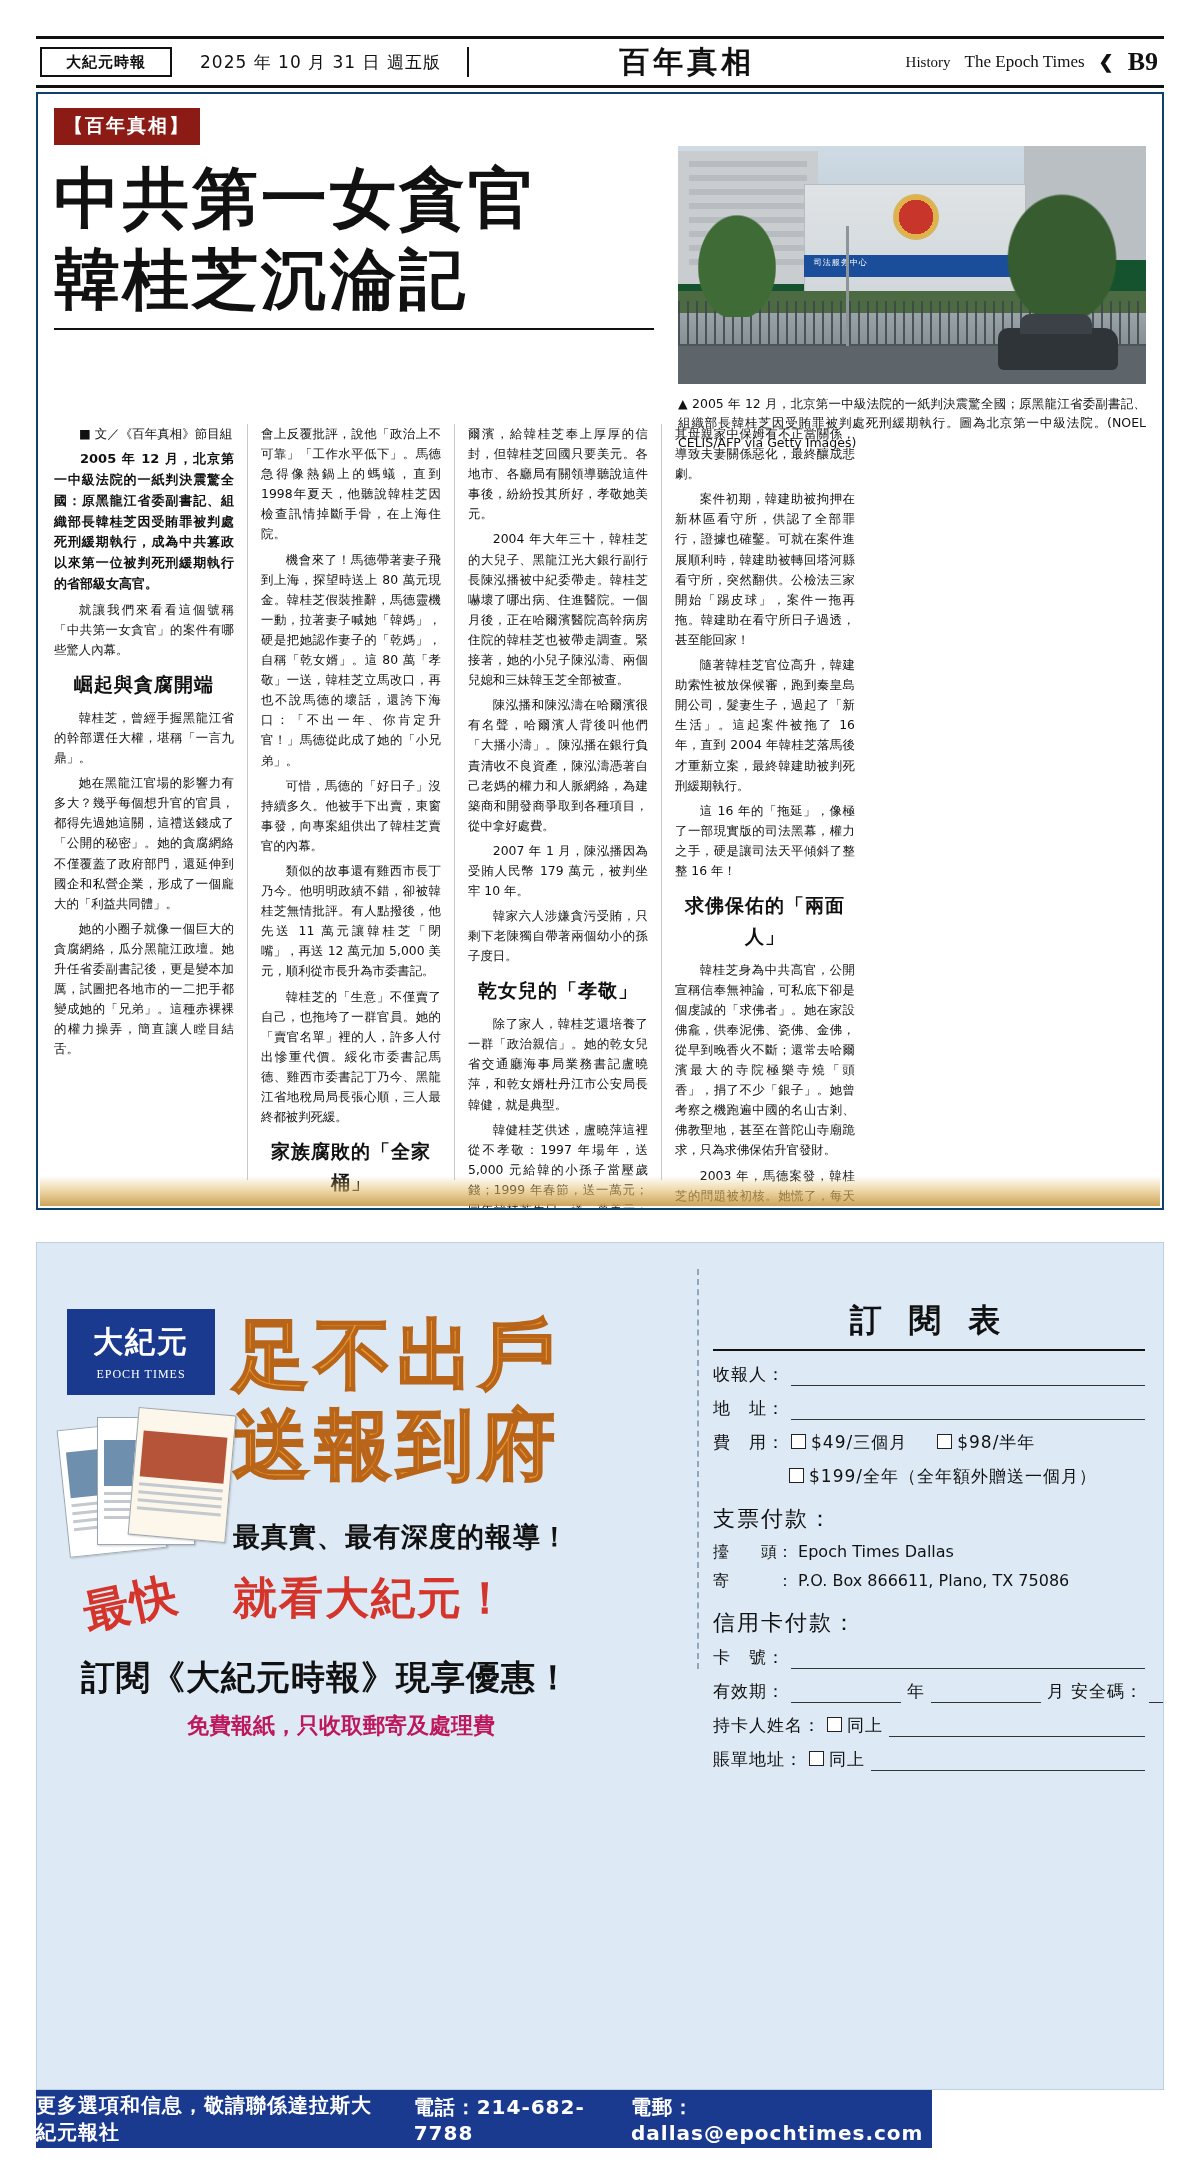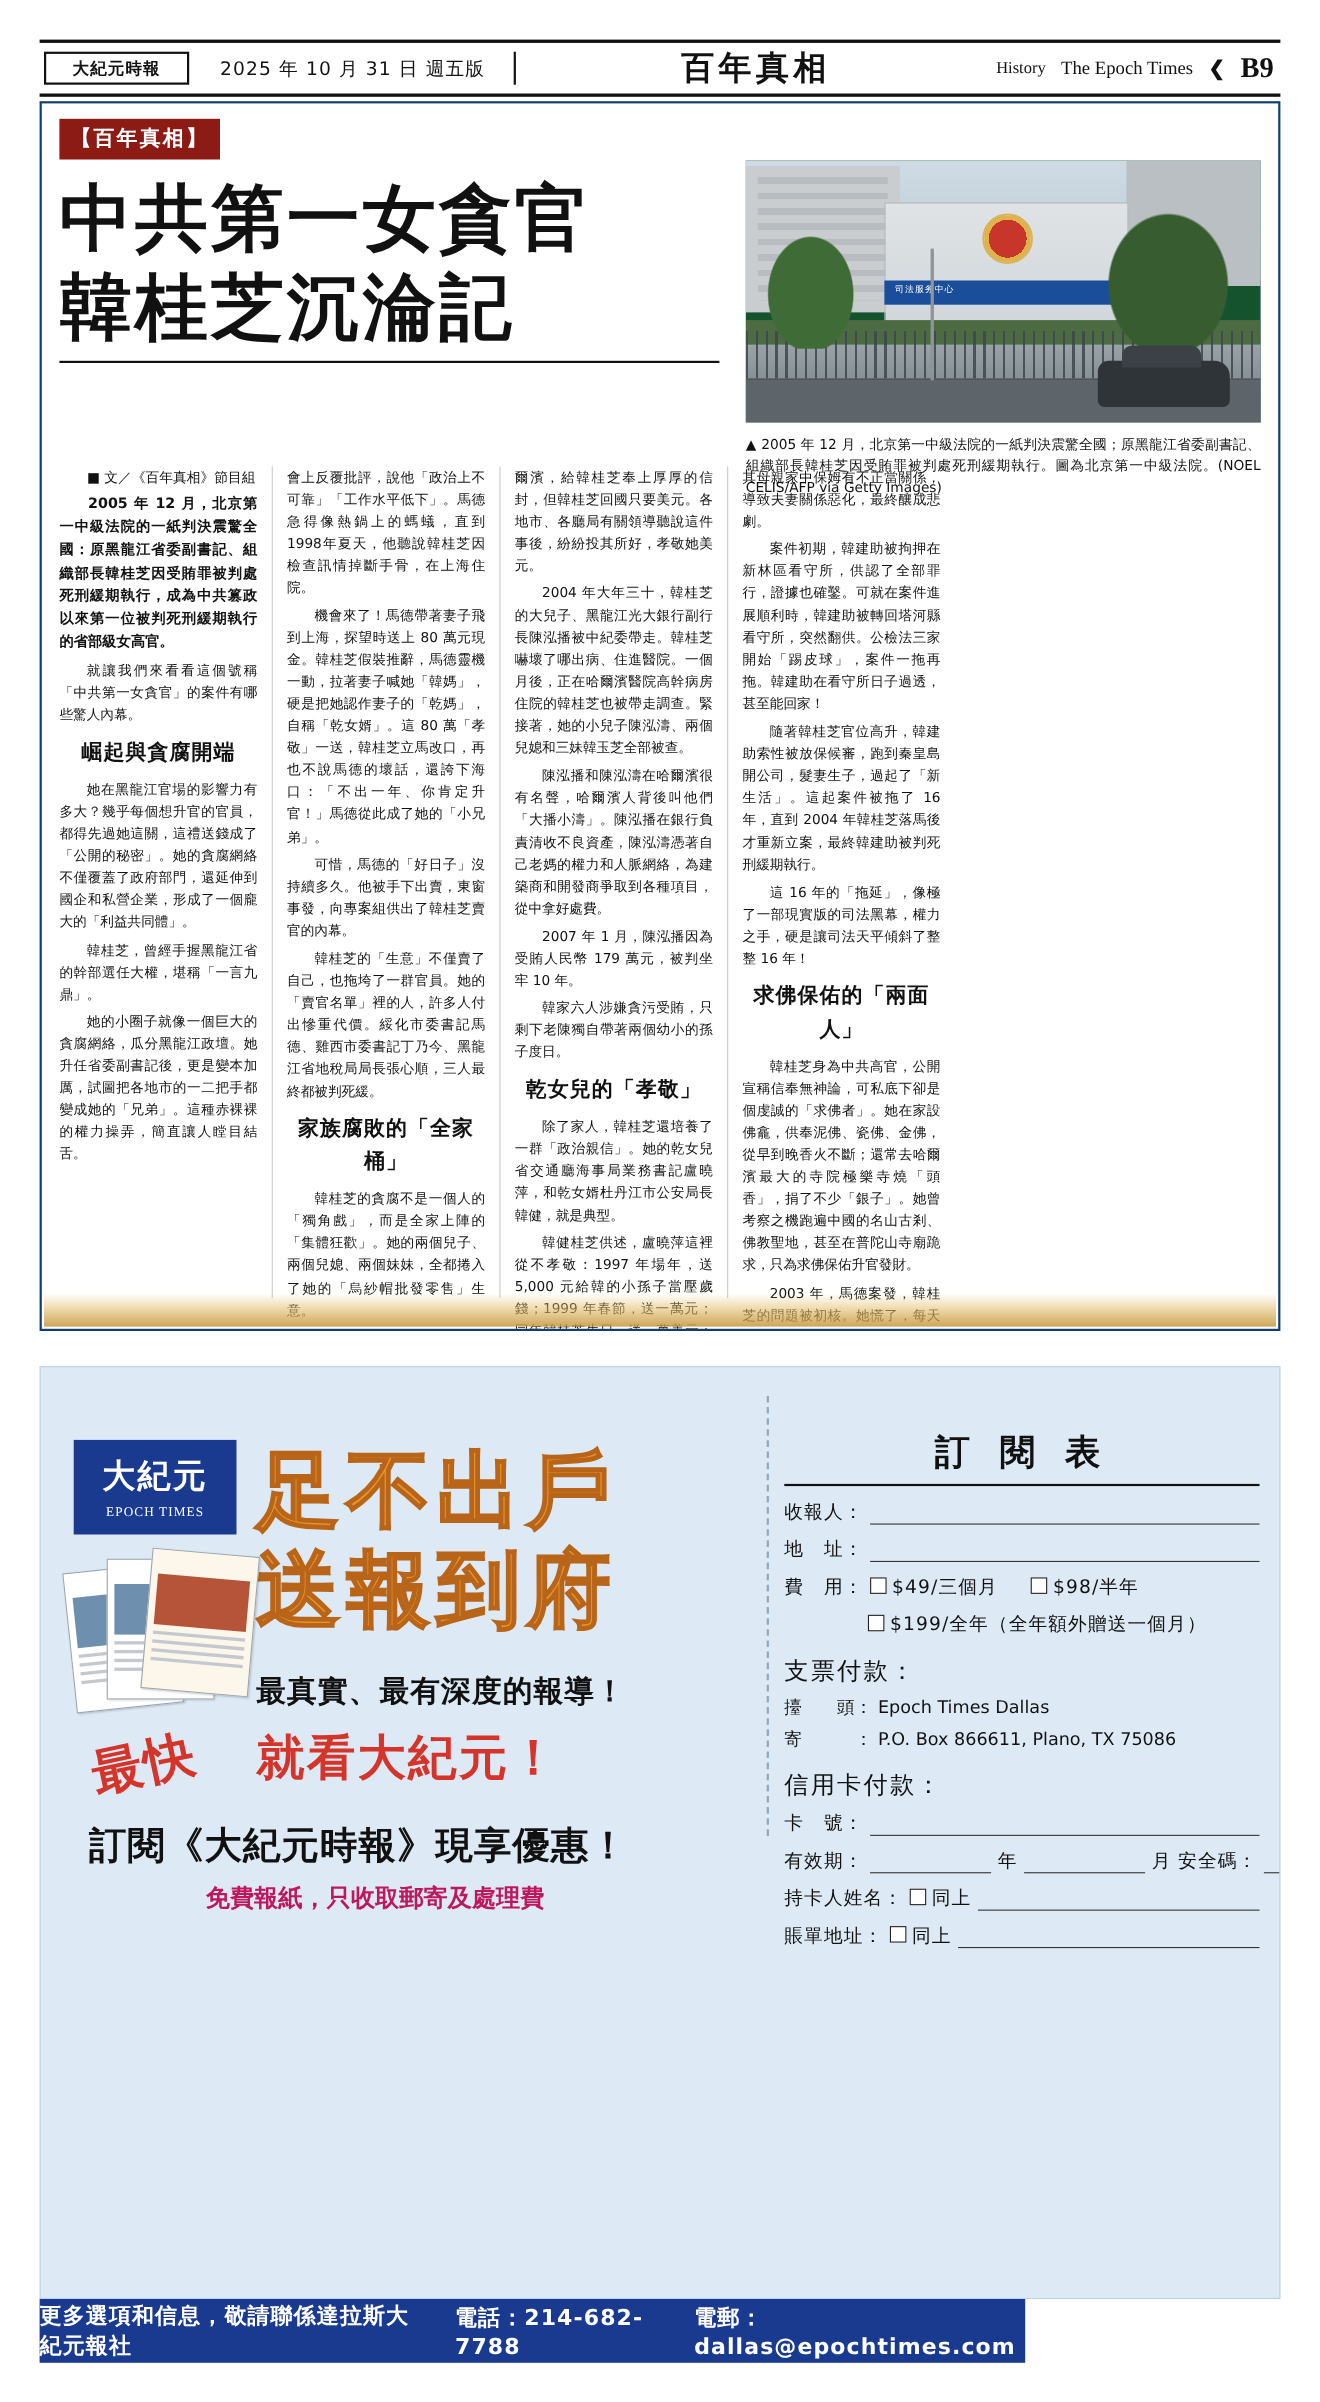--- a/index.html
+++ b/index.html
@@ -478,30 +478,31 @@
 
       <div class="caption">▲ 2005 年 12 月，北京第一中級法院的一紙判決震驚全國；原黑龍江省委副書記、組織部長韓桂芝因受賄罪被判處死刑緩期執行。圖為北京第一中級法院。(NOEL CELIS/AFP via Getty Images)</div>
 
       
       <div class="cols">
         <div class="col">
           <p class="byline">■ 文／《百年真相》節目組</p>
           <p class="lead">2005 年 12 月，北京第一中級法院的一紙判決震驚全國：原黑龍江省委副書記、組織部長韓桂芝因受賄罪被判處死刑緩期執行，成為中共篡政以來第一位被判死刑緩期執行的省部級女高官。</p>
           <p>就讓我們來看看這個號稱「中共第一女貪官」的案件有哪些驚人內幕。</p>
           <div class="subhead">崛起與貪腐開端</div>
+          <p>韓桂芝，曾經手握黑龍江省的幹部選任大權，堪稱「一言九鼎」。</p>
           <p>她在黑龍江官場的影響力有多大？幾乎每個想升官的官員，都得先過她這關，這禮送錢成了「公開的秘密」。她的貪腐網絡不僅覆蓋了政府部門，還延伸到國企和私營企業，形成了一個龐大的「利益共同體」。</p>
-          <p>韓桂芝，曾經手握黑龍江省的幹部選任大權，堪稱「一言九鼎」。</p>
           <p>她的小圈子就像一個巨大的貪腐網絡，瓜分黑龍江政壇。她升任省委副書記後，更是變本加厲，試圖把各地市的一二把手都變成她的「兄弟」。這種赤裸裸的權力操弄，簡直讓人瞠目結舌。</p>
 
         </div>
 
         <div class="col">
           <p class="noind">會上反覆批評，說他「政治上不可靠」「工作水平低下」。馬德急得像熱鍋上的螞蟻，直到1998年夏天，他聽說韓桂芝因檢查訊情掉斷手骨，在上海住院。</p>
           <p>機會來了！馬德帶著妻子飛到上海，探望時送上 80 萬元現金。韓桂芝假裝推辭，馬德靈機一動，拉著妻子喊她「韓媽」，硬是把她認作妻子的「乾媽」，自稱「乾女婿」。這 80 萬「孝敬」一送，韓桂芝立馬改口，再也不說馬德的壞話，還誇下海口：「不出一年、你肯定升官！」馬德從此成了她的「小兄弟」。</p>
           <p>可惜，馬德的「好日子」沒持續多久。他被手下出賣，東窗事發，向專案組供出了韓桂芝賣官的內幕。</p>
+          <p>類似的故事還有雞西市長丁乃今。他明明政績不錯，卻被韓桂芝無情批評。有人點撥後，他先送 11 萬元讓韓桂芝「閉嘴」，再送 12 萬元加 5,000 美元，順利從市長升為市委書記。</p>
           <p>韓桂芝的「生意」不僅賣了自己，也拖垮了一群官員。她的「賣官名單」裡的人，許多人付出慘重代價。綏化市委書記馬德、雞西市委書記丁乃今、黑龍江省地稅局局長張心順，三人最終都被判死緩。</p>
           <div class="subhead">家族腐敗的「全家桶」</div>
           <p>韓桂芝的貪腐不是一個人的「獨角戲」，而是全家上陣的「集體狂歡」。她的兩個兒子、兩個兒媳、兩個妹妹，全都捲入了她的「烏紗帽批發零售」生意。</p>
 
         </div>
 
         <div class="col">
           <p class="noind">爾濱，給韓桂芝奉上厚厚的信封，但韓桂芝回國只要美元。各地市、各廳局有關領導聽說這件事後，紛紛投其所好，孝敬她美元。</p>
           <p>2004 年大年三十，韓桂芝的大兒子、黑龍江光大銀行副行長陳泓播被中紀委帶走。韓桂芝嚇壞了哪出病、住進醫院。一個月後，正在哈爾濱醫院高幹病房住院的韓桂芝也被帶走調查。緊接著，她的小兒子陳泓濤、兩個兒媳和三妹韓玉芝全部被查。</p>
           <p>陳泓播和陳泓濤在哈爾濱很有名聲，哈爾濱人背後叫他們「大播小濤」。陳泓播在銀行負責清收不良資產，陳泓濤憑著自己老媽的權力和人脈網絡，為建築商和開發商爭取到各種項目，從中拿好處費。</p>

